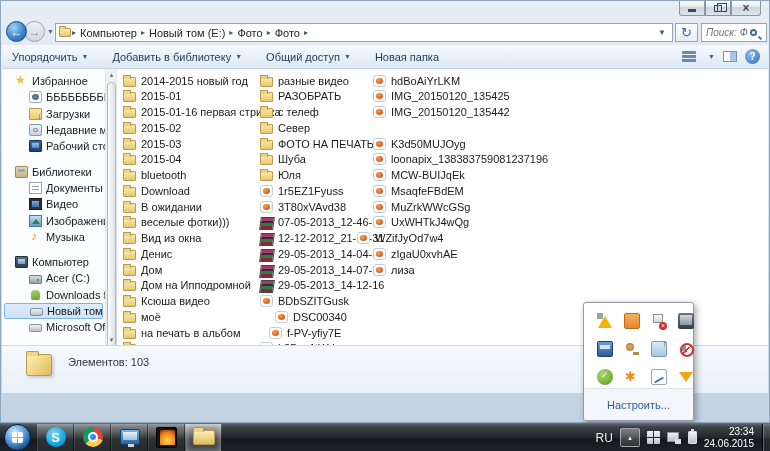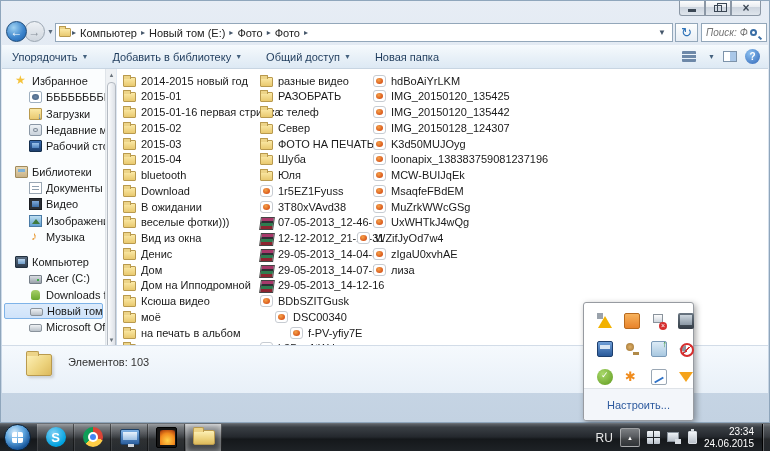--- a/index.html
+++ b/index.html
@@ -436,43 +436,39 @@
           <div class="fname">29-05-2013_14-12-16</div>
         </div>
         <div class="frow" style="left: 143px; top: 224.5px;">
           <div class="fic ic-picture"></div>
           <div class="fname">BDbSZITGusk</div>
         </div>
         <div class="frow" style="left: 143px; top: 240.25px; margin-left: 15px;">
           <div class="fic ic-picture"></div>
           <div class="fname">DSC00340</div>
         </div>
-        <div class="frow" style="left: 153px; top: 256px; padding-left: 20px;">
+        <div class="frow" style="left: 132px; top: 256px; padding-left: 20px;">
           <div class="fic ic-picture"></div>
           <div class="fname">f-PV-yfiy7E</div>
         </div>
         <div class="frow" style="left: 143px; top: 271.75px;">
           <div class="fic ic-picture"></div>
           <div class="fname">h3B_s1tWrbs</div>
         </div>
         <div class="frow" style="left: 256px; top: 4px;">
           <div class="fic ic-picture"></div>
           <div class="fname">hdBoAiYrLKM</div>
         </div>
         <div class="frow" style="left: 256px; top: 19.75px;">
           <div class="fic ic-picture"></div>
           <div class="fname">IMG_20150120_135425</div>
         </div>
         <div class="frow" style="left: 256px; top: 35.5px;">
           <div class="fic ic-picture"></div>
           <div class="fname">IMG_20150120_135442</div>
-        </div>
-        <div class="frow" style="left: 256px; top: 51.25px;">
-          <div class="fic ic-picture"></div>
-          <div class="fname">IMG_20150128_124307</div>
         </div>
         <div class="frow" style="left: 256px; top: 67px;">
           <div class="fic ic-picture"></div>
           <div class="fname">K3d50MUJOyg</div>
         </div>
         <div class="frow" style="left: 256px; top: 82.75px;">
           <div class="fic ic-picture"></div>
           <div class="fname">loonapix_138383759081237196</div>
         </div>
         <div class="frow" style="left: 256px; top: 98.5px;">

